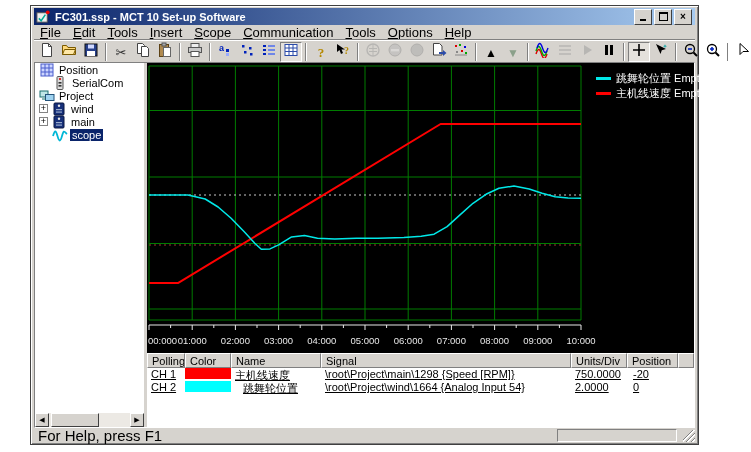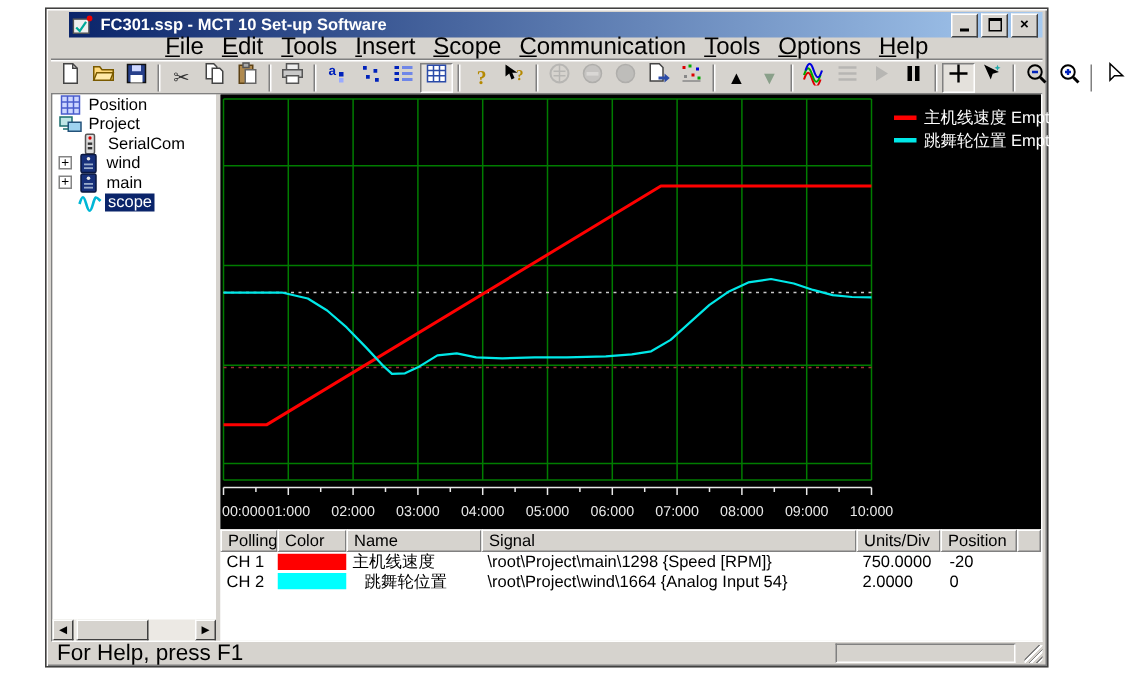--- a/index.html
+++ b/index.html
@@ -1,30 +1,30 @@
 <!DOCTYPE html>
 <html><head>
 <meta charset="utf-8">
 <style>
   html,body{margin:0;padding:0;width:751px;height:452px;overflow:hidden;background:#fff;
     font-family:"Liberation Sans",sans-serif;-webkit-font-smoothing:none;}
   .window{position:absolute;left:30px;top:5px;width:667px;height:438px;background:#d6d3ce;
     border:1px solid #404040;box-shadow:inset 1px 1px 0 #fff,inset -1px -1px 0 #808080;}
   
   .titlebar{position:absolute;left:3px;top:2px;right:3px;height:17px;
-    background:linear-gradient(90deg,#0a246a,#a6caf0);display:flex;align-items:center;padding:0 2px;margin-left:12px;}
+    background:linear-gradient(90deg,#0a246a,#a6caf0);display:flex;align-items:center;padding:0 2px;}
   .appicon{width:16px;height:15px;display:inline-flex;align-items:center;}
   .title{color:#fff;font-size:11px;font-weight:bold;margin-left:3px;flex:1;white-space:nowrap;overflow:hidden;}
   .capbtns{display:flex;gap:2px;margin-right:1px;}
   .cap{width:16px;height:14px;background:#d6d3ce;border:1px solid;border-color:#fff #404040 #404040 #fff;
     font:bold 10px "Liberation Sans",sans-serif;display:flex;align-items:center;justify-content:center;line-height:1;}
   .cap .mx{width:7px;height:6px;border:1px solid #000;border-top-width:2px;display:block;}
   .cap .mn{width:6px;height:2px;background:#000;display:block;margin-top:7px;}
   
-  .menubar{position:absolute;left:3px;top:19px;right:3px;height:14px;display:flex;align-items:center;font-size:16px;justify-content:center;}
+  .menubar{position:absolute;left:3px;top:19px;right:3px;height:14px;display:flex;align-items:center;font-size:13px;}
   .mitem{display:inline-block;padding:1px 6px;color:#000;}
   .mitem::first-letter{text-decoration:underline;}
   
   .toolbar{position:absolute;left:3px;top:33px;right:3px;height:23px;display:flex;align-items:center;
     border-top:1px solid #808080;box-shadow:inset 0 1px 0 #fff;padding-left:2px;}
   .tbtn{width:22px;height:20px;display:flex;align-items:center;justify-content:center;flex:0 0 auto;}
   .tbtn.pressed{border:1px solid;border-color:#808080 #fff #fff #808080;background:#e4e1dc;width:20px;height:18px;}
   .tbtn.disabled{opacity:.5;filter:grayscale(1);}
   .tsep{width:0;height:18px;border-left:1px solid #808080;border-right:1px solid #fff;margin:0 3px;flex:0 0 auto;}
   .g{line-height:1;display:inline-block;}
@@ -49,21 +49,21 @@
   .scope{position:absolute;left:112px;top:0;width:547px;height:364px;background:#fff;}
   .plot{position:absolute;left:0;top:0;width:547px;height:290px;background:#000;}
   .legend{position:absolute;left:449px;top:8px;}
   .lrow{display:flex;align-items:center;height:15px;color:#fff;font-size:11px;white-space:nowrap;}
   .ldash{width:15px;height:3px;margin-right:5px;flex:0 0 auto;}
   
   .chtable{position:absolute;left:0;top:290px;width:547px;height:74px;background:#fff;font-size:11px;}
   .thead{display:flex;height:15px;}
   .th{background:#d6d3ce;border:1px solid;border-color:#fff #808080 #808080 #fff;box-sizing:border-box;
     padding:1px 1px 0 4px;overflow:hidden;white-space:nowrap;flex:0 0 auto;}
-  .trow2{display:flex;height:13px;align-items:center;}
+  .trow2{display:flex;height:13px;align-items:flex-start;text-decoration:underline;}
   .td{flex:0 0 auto;overflow:hidden;white-space:nowrap;box-sizing:border-box;}
   .swatch{width:100%;height:11px;}
   
   .statusbar{position:absolute;left:3px;top:423px;right:3px;height:13px;display:flex;align-items:center;font-size:15px;}
   .sb-text{padding-left:4px;flex:1;}
   .sb-field{width:118px;height:11px;border:1px solid;border-color:#808080 #fff #fff #808080;margin-right:6px;}
   .grip{width:12px;height:12px;align-self:flex-end;
     background:linear-gradient(135deg,transparent 40%,#808080 40%,#808080 45%,#fff 45%,#fff 52%,transparent 52%,transparent 60%,#808080 60%,#808080 65%,#fff 65%,#fff 72%,transparent 72%,transparent 80%,#808080 80%,#808080 85%,#fff 85%,#fff 92%,transparent 92%);}
 </style>
 </head>
@@ -296,41 +296,41 @@
             <span class="tind" style="width: 4px;"></span>
             <span class="ticon">
               <svg width="16" height="16" viewBox="0 0 16 16">
                 <rect x="2" y="2" width="12" height="12" fill="#cdd6ff" stroke="#4a5ccc"></rect>
                 <path d="M2 6h12M2 10h12M6 2v12M10 2v12" stroke="#4a5ccc"></path>
               </svg>
             </span>
             <span class="tlabel">Position</span>
           </div>
           <div class="trow">
-            <span class="tind" style="width: 4px;"></span>
-            <span class="ticon">
-              <svg width="16" height="16" viewBox="0 0 16 16">
-                <rect x="1" y="3" width="8" height="6" fill="#bfe6e6" stroke="#1b6e6e"></rect>
-                <rect x="6.5" y="6.5" width="8.5" height="6" fill="#9fd3f0" stroke="#23527a"></rect>
-                <path d="M3 11h4" stroke="#1b6e6e"></path>
-              </svg>
-            </span>
-            <span class="tlabel">Project</span>
-          </div>
-          <div class="trow">
             <span class="tind" style="width: 17px;"></span>
             <span class="ticon">
               <svg width="16" height="16" viewBox="0 0 16 16">
                 <rect x="5" y="1.5" width="6" height="13" rx="1" fill="#dcdcdc" stroke="#555"></rect>
                 <circle cx="8" cy="4" r="1.1" fill="#d00"></circle>
                 <rect x="6.5" y="7" width="3" height="1.6" fill="#333"></rect>
                 <rect x="6.5" y="10" width="3" height="1.6" fill="#333"></rect>
               </svg>
             </span>
             <span class="tlabel">SerialCom</span>
+          </div>
+          <div class="trow">
+            <span class="tind" style="width: 4px;"></span>
+            <span class="ticon">
+              <svg width="16" height="16" viewBox="0 0 16 16">
+                <rect x="1" y="3" width="8" height="6" fill="#bfe6e6" stroke="#1b6e6e"></rect>
+                <rect x="6.5" y="6.5" width="8.5" height="6" fill="#9fd3f0" stroke="#23527a"></rect>
+                <path d="M3 11h4" stroke="#1b6e6e"></path>
+              </svg>
+            </span>
+            <span class="tlabel">Project</span>
           </div>
           <div class="trow">
             <span class="tind" style="width: 4px;"></span>
             <span class="plusbox">+</span>
             <span class="ticon">
               <svg width="16" height="16" viewBox="0 0 16 16">
                 <rect x="3" y="2" width="10" height="12" rx="1" fill="#17307a" stroke="#0a1740"></rect>
                 <circle cx="8" cy="4.8" r="1.2" fill="#e8e8e8"></circle>
                 <rect x="5" y="8" width="6" height="1.2" fill="#9aaccc"></rect>
                 <rect x="5" y="10.5" width="6" height="1.2" fill="#9aaccc"></rect>
@@ -425,26 +425,26 @@
             <text x="174.8" y="281" fill="#e8e8e8" font-size="9.5" text-anchor="middle" font-family="Liberation Sans, sans-serif">04:000</text>
             <text x="218" y="281" fill="#e8e8e8" font-size="9.5" text-anchor="middle" font-family="Liberation Sans, sans-serif">05:000</text>
             <text x="261.20000000000005" y="281" fill="#e8e8e8" font-size="9.5" text-anchor="middle" font-family="Liberation Sans, sans-serif">06:000</text>
             <text x="304.40000000000003" y="281" fill="#e8e8e8" font-size="9.5" text-anchor="middle" font-family="Liberation Sans, sans-serif">07:000</text>
             <text x="347.6" y="281" fill="#e8e8e8" font-size="9.5" text-anchor="middle" font-family="Liberation Sans, sans-serif">08:000</text>
             <text x="390.8" y="281" fill="#e8e8e8" font-size="9.5" text-anchor="middle" font-family="Liberation Sans, sans-serif">09:000</text>
             <text x="434" y="281" fill="#e8e8e8" font-size="9.5" text-anchor="middle" font-family="Liberation Sans, sans-serif">10:000</text>
           </svg>
         <div class="legend" id="legend">
             <div class="lrow">
+              <span class="ldash" style="background: rgb(0, 232, 232);"></span>
+              <span>跳舞轮位置 Empty</span>
+            </div>
+            <div class="lrow">
               <span class="ldash" style="background: rgb(255, 0, 0);"></span>
               <span>主机线速度 Empty</span>
-            </div>
-            <div class="lrow">
-              <span class="ldash" style="background: rgb(0, 232, 232);"></span>
-              <span>跳舞轮位置 Empty</span>
             </div>
           </div>
       </div>
       <div class="chtable">
         <div class="thead" id="thead">
             <div class="th" style="width: 38px;">Polling</div>
             <div class="th" style="width: 46px;">Color</div>
             <div class="th" style="width: 90px;">Name</div>
             <div class="th" style="width: 250px;">Signal</div>
             <div class="th" style="width: 56px;">Units/Div</div>

